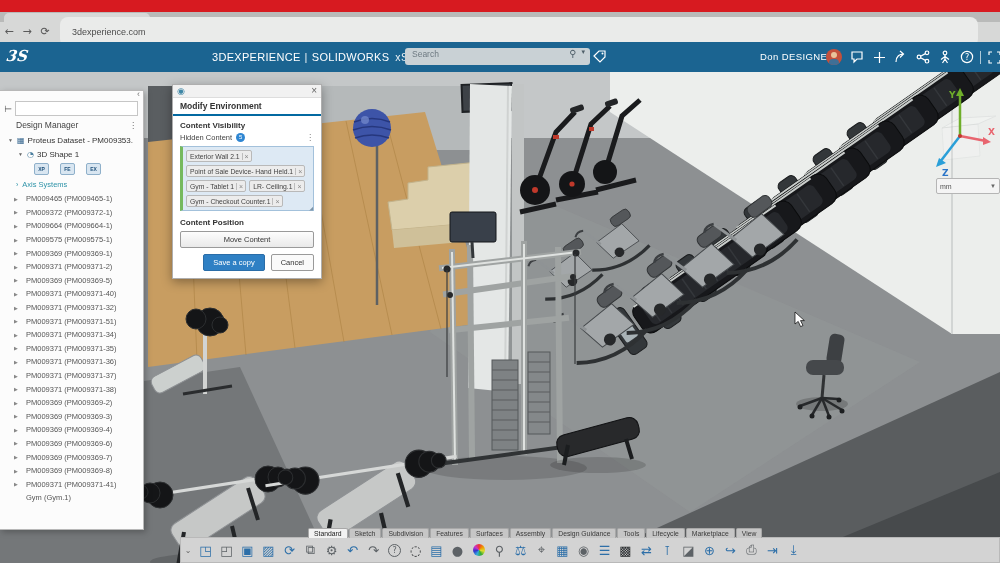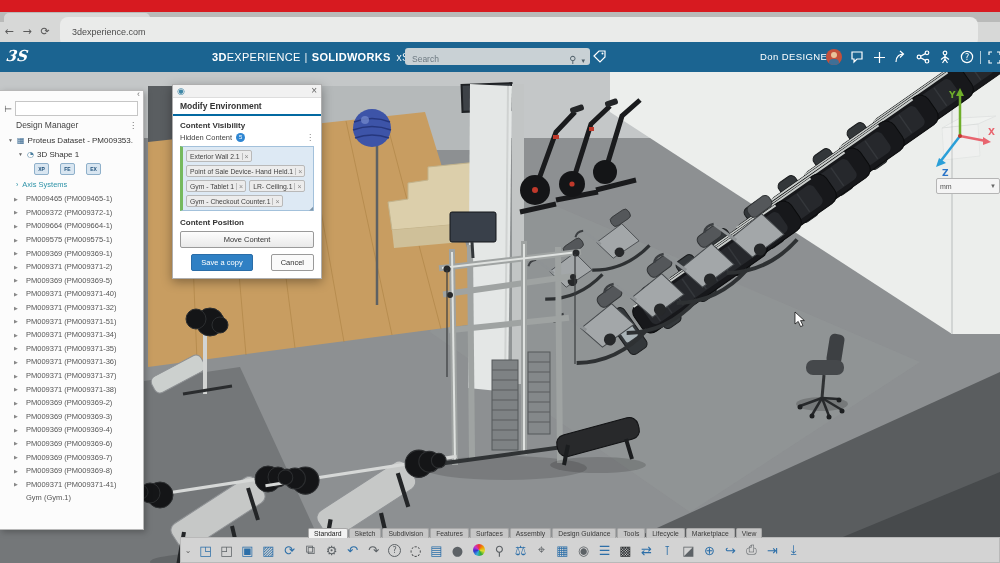--- a/index.html
+++ b/index.html
@@ -10,24 +10,24 @@
   #redband{left:0;top:0;width:1000px;height:12px;background:#d71a20;}
   #tabstrip{left:0;top:12px;width:1000px;height:10px;background:#b9bab9;}
   #tabstrip .tab{position:absolute;left:4px;top:1px;width:146px;height:9px;background:#d7d8d7;border-radius:5px 5px 0 0;}
   #browserbar{left:0;top:22px;width:1000px;height:20px;background:#d7d8d7;display:flex;align-items:center;}
   .navg{width:18px;text-align:center;color:#5a5a5a;font-size:11px;line-height:20px;font-family:"DejaVu Sans",sans-serif;}
   #urlpill{flex:1;height:30px;margin:0 22px 0 6px;background:#eaebea;border-radius:8px;display:flex;align-items:center;padding-left:12px;font-size:9px;color:#4c4c4c;}
   
   #appheader{left:0;top:42px;width:1000px;height:30px;background:#1b6491;color:#fff;z-index:40;}
   #logo3ds{position:absolute;left:7px;top:5px;font-style:italic;font-weight:bold;font-size:15px;color:#fff;font-family:"DejaVu Serif",serif;transform:skewX(-8deg);}
   #brand{position:absolute;left:212px;top:0;height:30px;line-height:30px;font-size:11px;letter-spacing:.3px;white-space:nowrap;}
-  #brand .bb{font-weight:bold;}
+  #brand .bb{font-weight:normal;}
   #brand .sep{opacity:.9;padding:0 4px;}
   #brand .app{font-weight:normal;opacity:.92;font-size:10.5px;padding-left:6px;}
-  #searchbox{position:absolute;left:405px;top:6px;width:175px;height:17px;background:#c9d1d5;border-radius:3px;display:flex;align-items:flex-end;padding:0 5px;}
+  #searchbox{position:absolute;left:405px;top:6px;width:175px;height:17px;background:#c9d1d5;border-radius:3px;display:flex;align-items:flex-start;padding:0 5px;}
   #searchbox input{flex:1;background:transparent;border:none;outline:none;font-size:8.5px;color:#333;min-width:0;}
   #searchbox input::placeholder{color:#6e7a82;}
   #searchbox .mag{color:#4e5e68;font-size:10px;font-family:"DejaVu Sans",sans-serif;}
   #searchbox .chev{color:#4e5e68;font-size:7px;padding-left:5px;}
   #tagicon{position:absolute;left:593px;top:8px;}
   #username{position:absolute;left:760px;top:0;height:30px;line-height:30px;font-size:9.5px;letter-spacing:.4px;}
   #avatar{position:absolute;left:826px;top:7px;width:16px;height:16px;border-radius:50%;background:#c4503c;overflow:hidden;}
   #avatar .head{position:absolute;left:5px;top:3px;width:6px;height:6px;border-radius:50%;background:#e9c39b;}
   #avatar .bod{position:absolute;left:3px;top:10px;width:10px;height:7px;border-radius:4px 4px 0 0;background:#3f6f96;}
   #hicons{position:absolute;left:846px;top:0;height:30px;display:flex;align-items:center;}
@@ -65,21 +65,21 @@
   #dialog .dtitle{font-weight:bold;font-size:8.5px;padding:3px 7px;border-bottom:2px solid #0369a1;}
   #dialog .dh{font-weight:bold;font-size:8px;padding:5px 7px 2px 7px;}
   #dialog .drow{display:flex;align-items:center;padding:1px 7px 2px 7px;font-size:7.5px;color:#444;}
   #dialog .badge{width:9px;height:9px;border-radius:50%;background:#2f86d2;color:#fff;font-size:6px;line-height:9px;text-align:center;margin-left:4px;}
   #dialog .drow .dots{margin-left:auto;color:#777;font-size:8px;}
   #tagbox{margin:2px 7px;background:#dde9f4;border:1px solid #a3c1db;border-left:3px solid #76b95e;min-height:54px;padding:3px;display:flex;flex-wrap:wrap;gap:3px;align-content:flex-start;position:relative;}
   #tagbox::after{content:"◢";position:absolute;right:0;bottom:-1px;font-size:5px;color:#7d94a8;}
   .tag{background:#ececec;border:1px solid #b9b9b9;border-radius:2px;display:inline-flex;align-items:center;height:10px;padding:0 0 0 3px;font-size:6.8px;color:#444;}
   .tag .tx{border-left:1px solid #bdbdbd;margin-left:2px;padding:0 2px;color:#888;font-size:7px;}
   #movebtn{margin:2px 7px 6px 7px;border:1px solid #9a9a9a;border-radius:2px;background:linear-gradient(#fdfdfd,#e9e9e9);text-align:center;font-size:7.5px;color:#333;padding:3px 0;}
-  #dactions{display:flex;justify-content:flex-end;gap:18px;padding:0 7px 7px 7px;}
+  #dactions{display:flex;justify-content:flex-end;gap:6px;padding:0 7px 7px 7px;}
   #dactions .btn{border-radius:2px;font-size:7.5px;padding:3px 9px;border:1px solid #9a9a9a;background:#fafafa;color:#333;font-family:inherit;}
   #dactions .save{background:#2f80c4;border-color:#2a6da8;color:#fff;}
   
   #compass{left:922px;top:80px;width:76px;height:100px;z-index:20;}
   #unitsdd{left:936px;top:178px;width:56px;height:14px;background:#f4f4f4;border:1px solid #b5b5b5;border-radius:2px;display:flex;align-items:center;justify-content:space-between;padding:0 3px;font-size:7px;color:#555;z-index:20;}
   
   #tabsrow{left:308px;top:527px;height:11px;display:flex;align-items:flex-end;z-index:26;}
   #tabsrow .btab{background:#c6c6c6;border:1px solid #a8a8a8;border-bottom:none;border-radius:2px 2px 0 0;margin-right:1px;padding:1px 5px 1px 5px;font-size:6.8px;color:#3a3a3a;white-space:nowrap;}
   #tabsrow .on{background:#f2f2f2;color:#222;}
   #toolbar{left:180px;top:537px;width:820px;height:26px;background:#d3d3d3;border:1px solid #b9b9b9;z-index:25;display:flex;align-items:center;box-sizing:border-box;}

